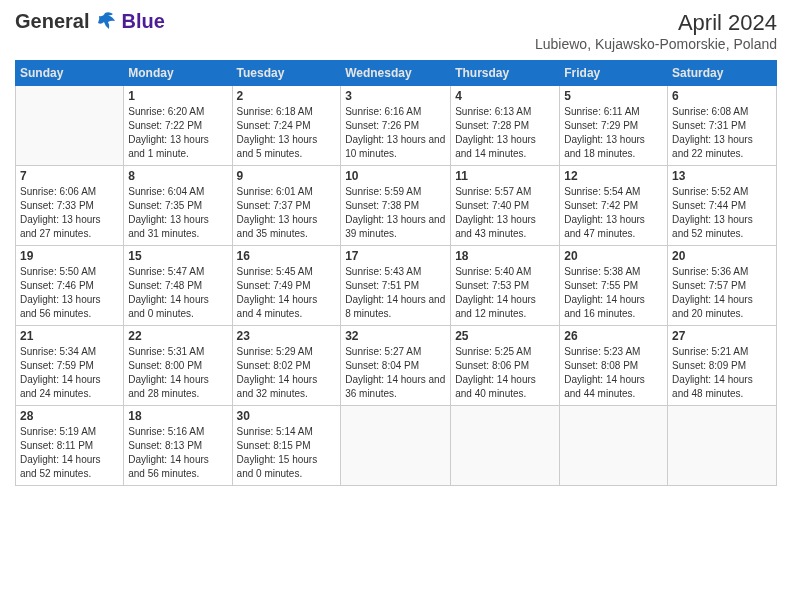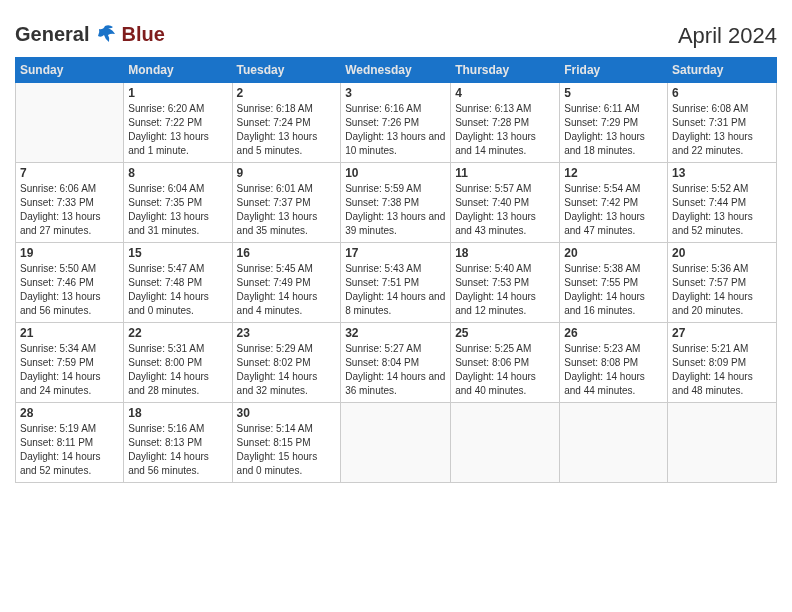--- a/index.html
+++ b/index.html
@@ -5,21 +5,21 @@
     * { box-sizing: border-box; margin: 0; padding: 0; }
     body {
       font-family: Arial, sans-serif;
       background: #fff;
       width: 792px;
       height: 612px;
       overflow: hidden;
     }
     .container {
       width: 792px;
-      padding: 23px 15px;
+      padding: 10px 15px;
     }
     .header {
       display: flex;
       justify-content: space-between;
       align-items: flex-start;
       margin-bottom: 8px;
     }
     .logo {
       display: flex;
       flex-direction: column;
@@ -78,25 +78,26 @@
 <body>
 
 <div class="container">
   <div class="header">
     <div class="logo">
       <div style="display:flex; align-items:center; gap:2px;">
         <span style="font-size:20px; font-weight:bold; color:#333;">General</span>
         <svg width="28" height="22" viewBox="0 0 28 22">
           <path d="M14 2 Q18 0 22 3 Q20 5 17 4 Q22 6 24 10 Q20 9 17 11 Q19 14 18 18 Q14 15 13 11 Q10 14 7 12 Q9 8 8 5 Q12 6 14 2Z" fill="#1a73c9"></path>
         </svg>
-        <span style="font-size:20px; font-weight:bold; color:#7f1d1d;">Blue</span>
+        <span style="font-size:20px; font-weight:bold; color:#4c1d95;">Blue</span>
       </div>
     </div>
     <div class="title-section">
       <div class="month-title">April 2024</div>
+      <div class="location">Lubiewo, Kujawsko-Pomorskie, Poland</div>
     </div>
   </div>
 
   <table class="calendar">
     <thead>
       <tr>
         <th>Sunday</th>
         <th>Monday</th>
         <th>Tuesday</th>
         <th>Wednesday</th>

